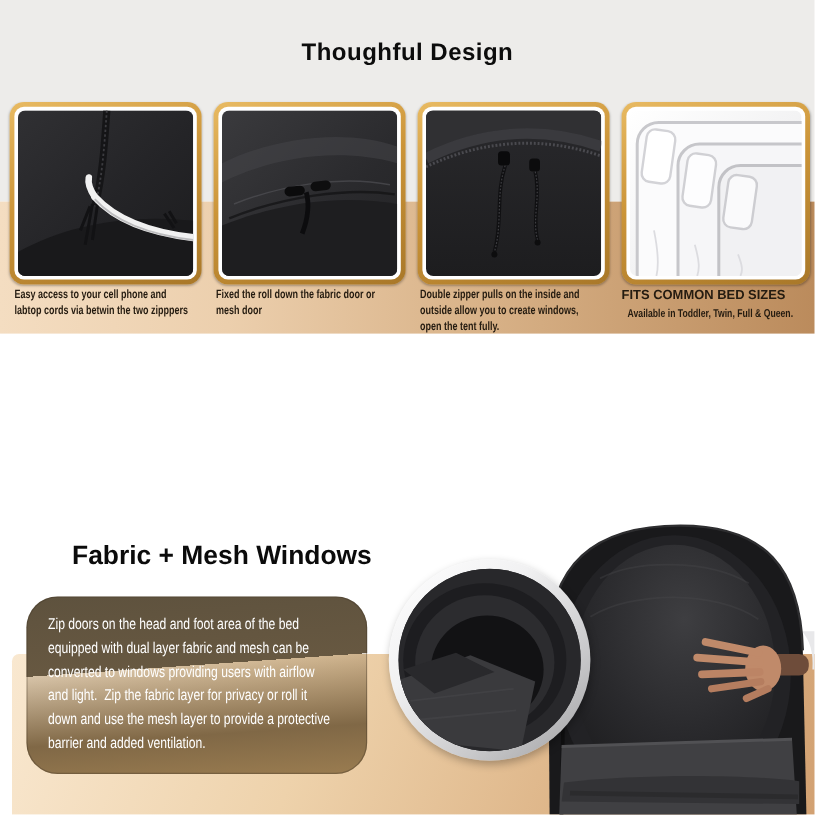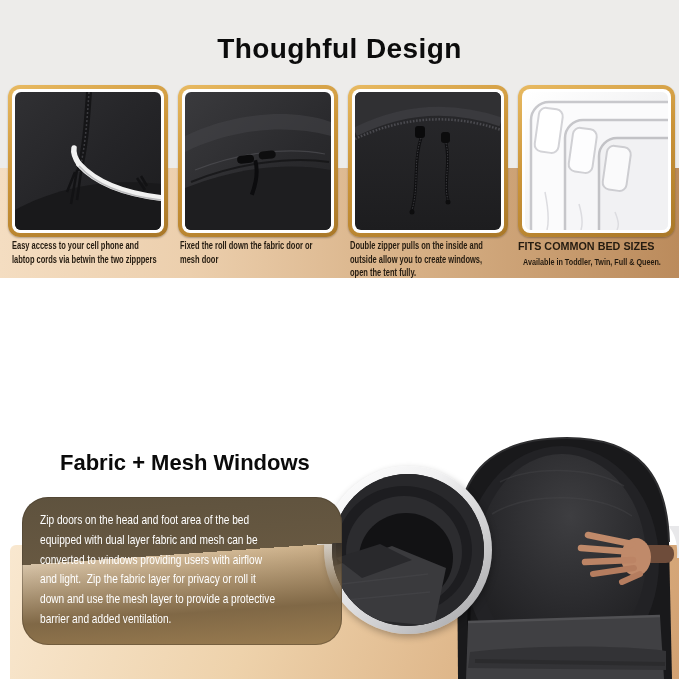--- a/index.html
+++ b/index.html
@@ -3,37 +3,37 @@
 <meta charset="utf-8">
 <style>
   html,body{margin:0;padding:0;background:#fff;}
   .canvas{position:relative;width:679px;height:679px;overflow:hidden;background:#ffffff;
           font-family:"Liberation Sans","DejaVu Sans",sans-serif;}
   
   .top-bg{position:absolute;left:0;top:0;width:679px;height:168px;background:#edecea;}
   .band{position:absolute;left:0;top:168px;width:679px;height:110px;
         background:linear-gradient(90deg,#f4ddc1 0%,#eccfad 28%,#d9b389 58%,#bb8b5c 100%);}
   .title{position:absolute;left:0;top:33px;width:679px;text-align:center;
-         font-size:28px;font-weight:bold;color:#0c0c0c;letter-spacing:.4px;}
+         font-size:20px;font-weight:bold;color:#0c0c0c;letter-spacing:.4px;}
   .panel{position:absolute;top:85px;width:160px;height:152px;border-radius:12px;padding:4px;
          box-sizing:border-box;background:linear-gradient(160deg,#e8ba62 0%,#cb9438 45%,#a97829 100%);
          box-shadow:0 1px 2px rgba(0,0,0,.28);}
   .panel-inner{width:100%;height:100%;box-sizing:border-box;background:#ffffff;border-radius:8px;padding:3px;}
   .photo{width:100%;height:100%;border-radius:6px;display:block;}
   .cap{position:absolute;top:239px;width:280px;font-size:10px;line-height:13.5px;font-weight:700;
        color:#241b10;white-space:pre;transform:scaleX(.75);transform-origin:0 0;}
   .cap4-title{position:absolute;top:240px;left:518px;width:260px;font-size:11px;font-weight:700;
        color:#241b10;white-space:pre;transform:scaleX(.98);transform-origin:0 0;}
   .cap4-sub{position:absolute;top:256px;left:523px;width:300px;font-size:9.5px;font-weight:700;
        color:#241b10;white-space:pre;transform:scaleX(.76);transform-origin:0 0;}
   
   .tan{position:absolute;left:10px;top:545px;width:669px;height:134px;border-top-left-radius:6px;
        background:linear-gradient(112deg,#f9e8d0 0%,#eed2ab 38%,#ddb487 72%,#d2a172 100%);}
   .heading2{position:absolute;left:36px;top:450px;font-size:22px;font-weight:bold;color:#0b0b0b;margin-left:24px;}
-  .callout{position:absolute;left:22px;top:497px;width:320px;height:148px;border-radius:26px;overflow:hidden;
+  .callout{position:absolute;left:22px;top:497px;width:284px;height:148px;border-radius:26px;overflow:hidden;
        background:linear-gradient(176deg,#5e523e 0%,#675841 40%,#80684647 0,#806846 75%,#9a7c50 100%);
        box-shadow:inset 0 0 0 1px rgba(62,53,38,.35);}
   .callout-text{position:absolute;left:18px;top:13px;width:380px;font-size:13px;line-height:19.8px;
        color:#ffffff;white-space:pre;transform:scaleX(.78);transform-origin:0 0;}
   .tent-wrap{position:absolute;left:440px;top:430px;width:239px;height:249px;}
   .inset{position:absolute;left:324px;top:466px;width:168px;height:168px;border-radius:50%;
        background:linear-gradient(138deg,#ffffff 0%,#f1f1f2 35%,#c9c9cb 70%,#9e9ea0 100%);
        box-shadow:1px 3px 7px rgba(0,0,0,.28);}
   .inset-photo{position:absolute;left:8px;top:8px;width:152px;height:152px;border-radius:50%;overflow:hidden;background:#232326;}
 </style>

